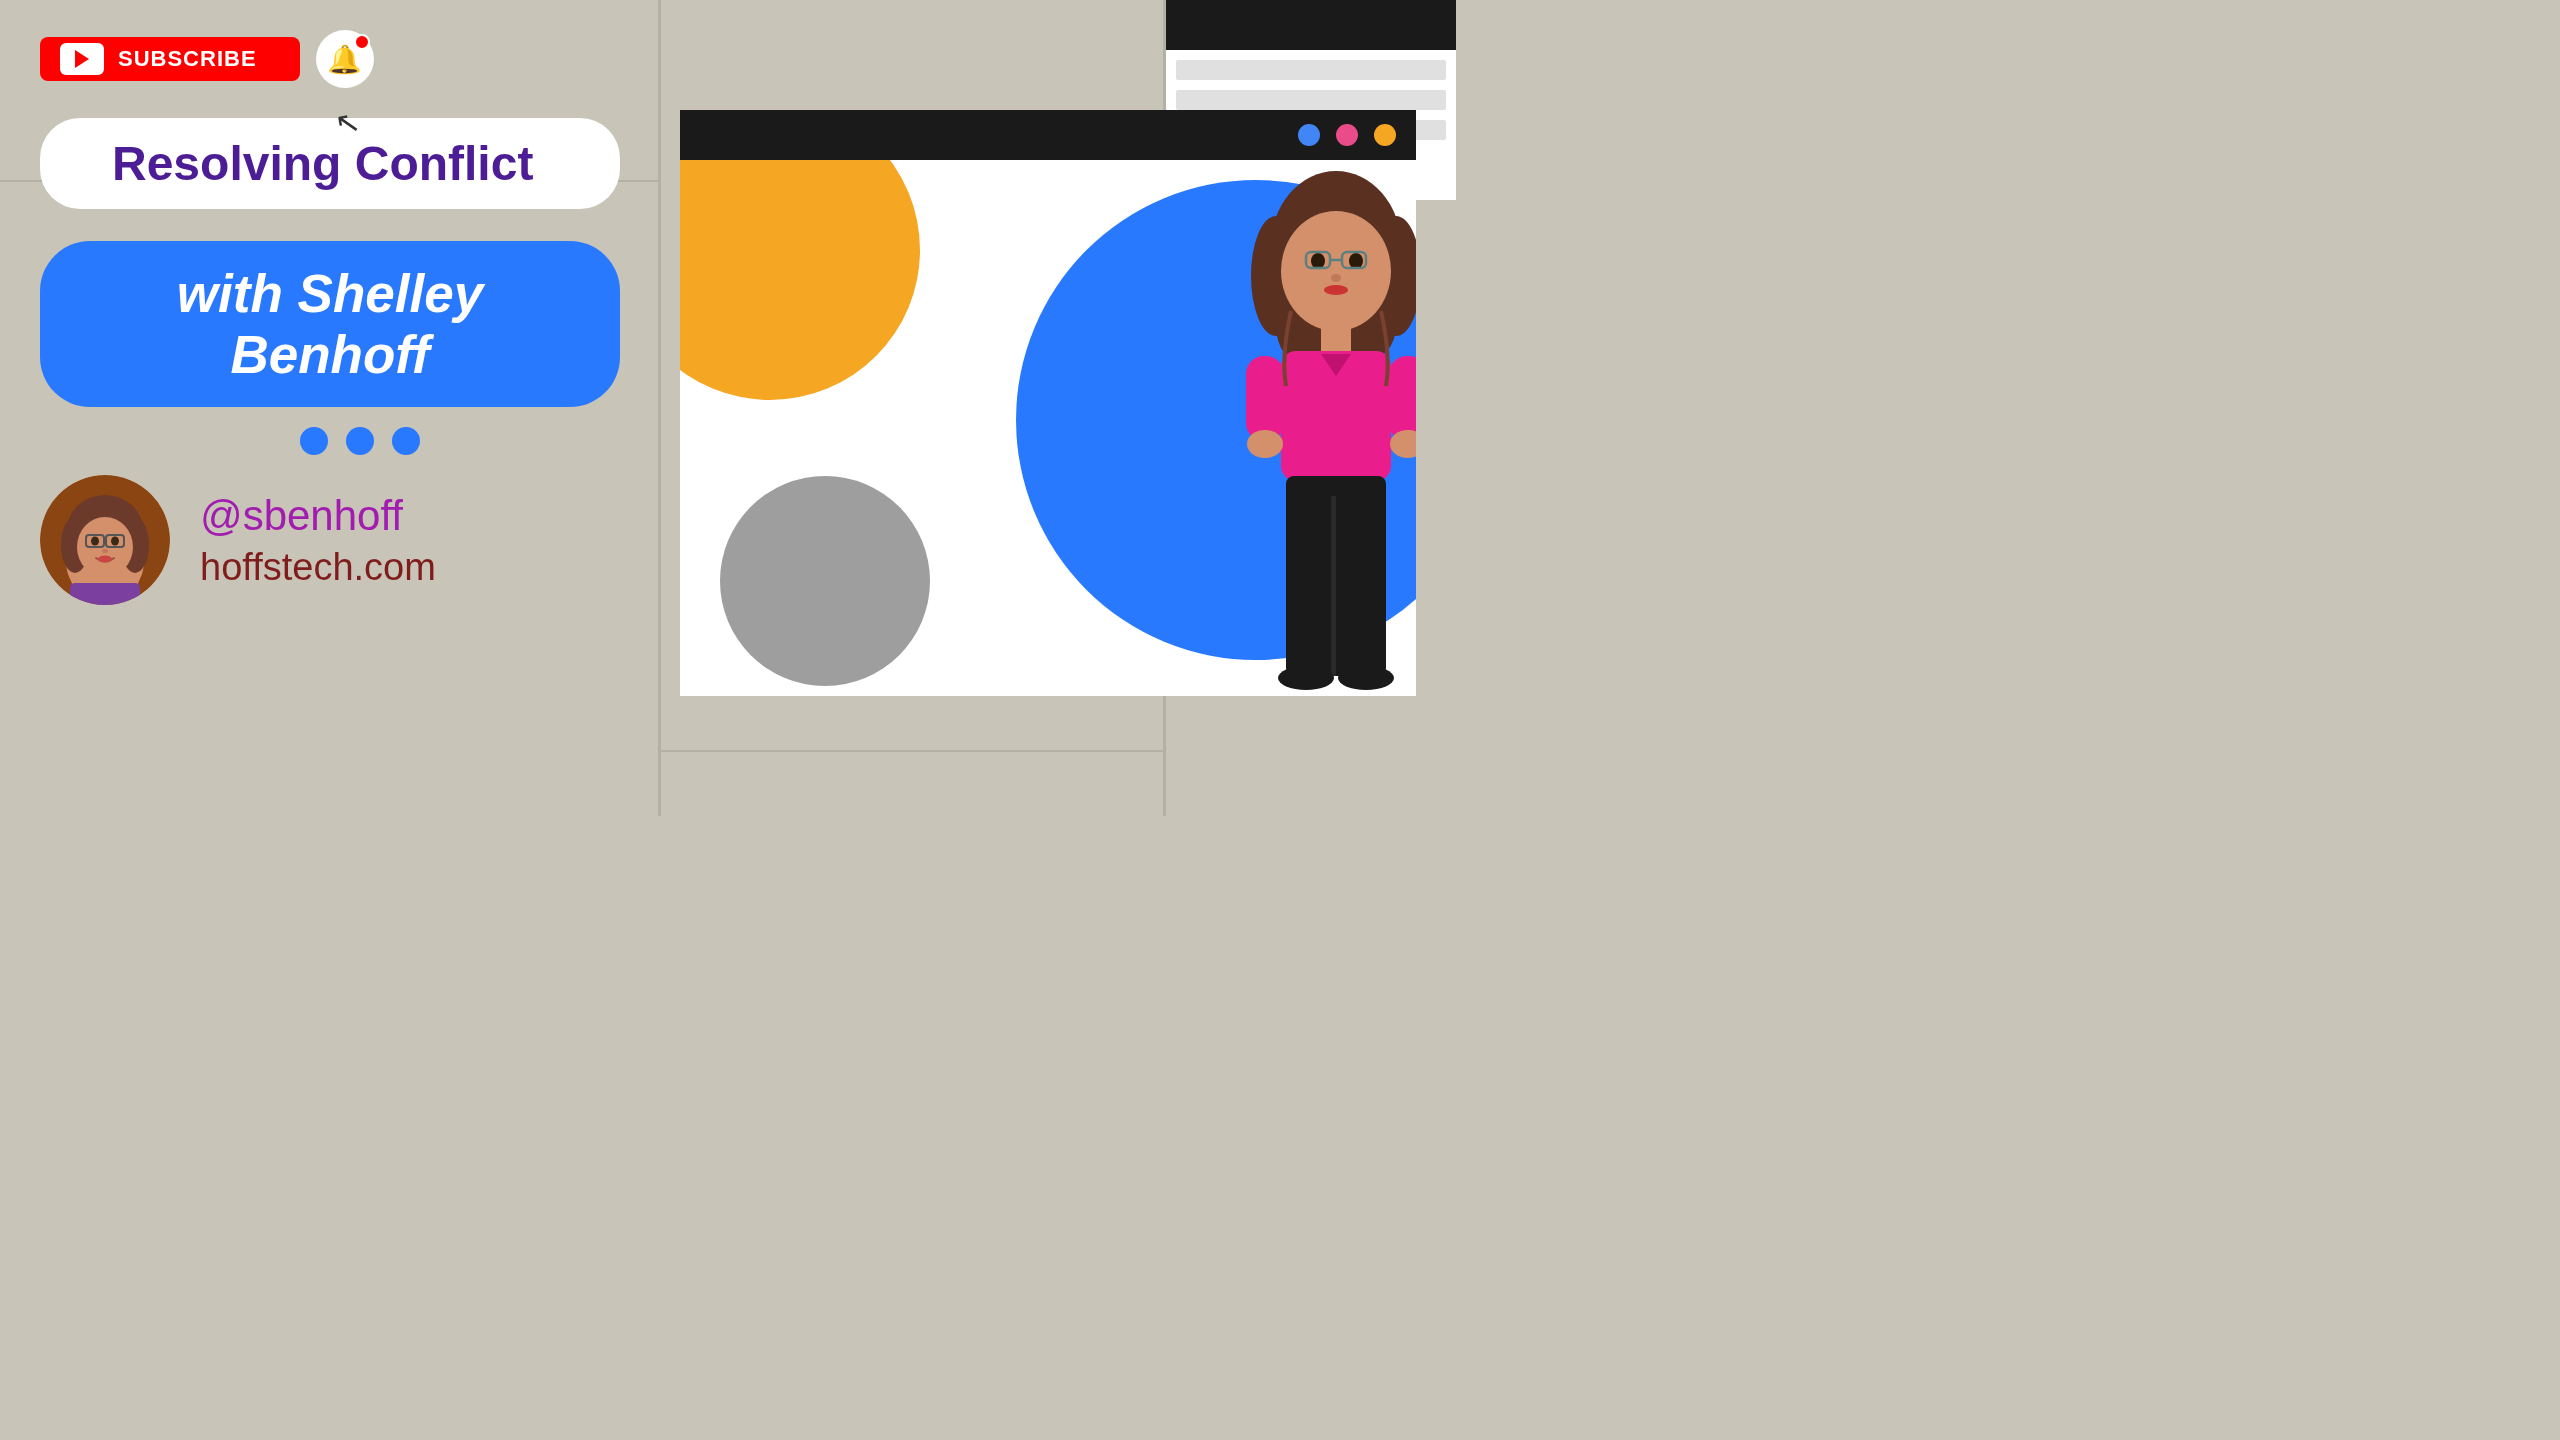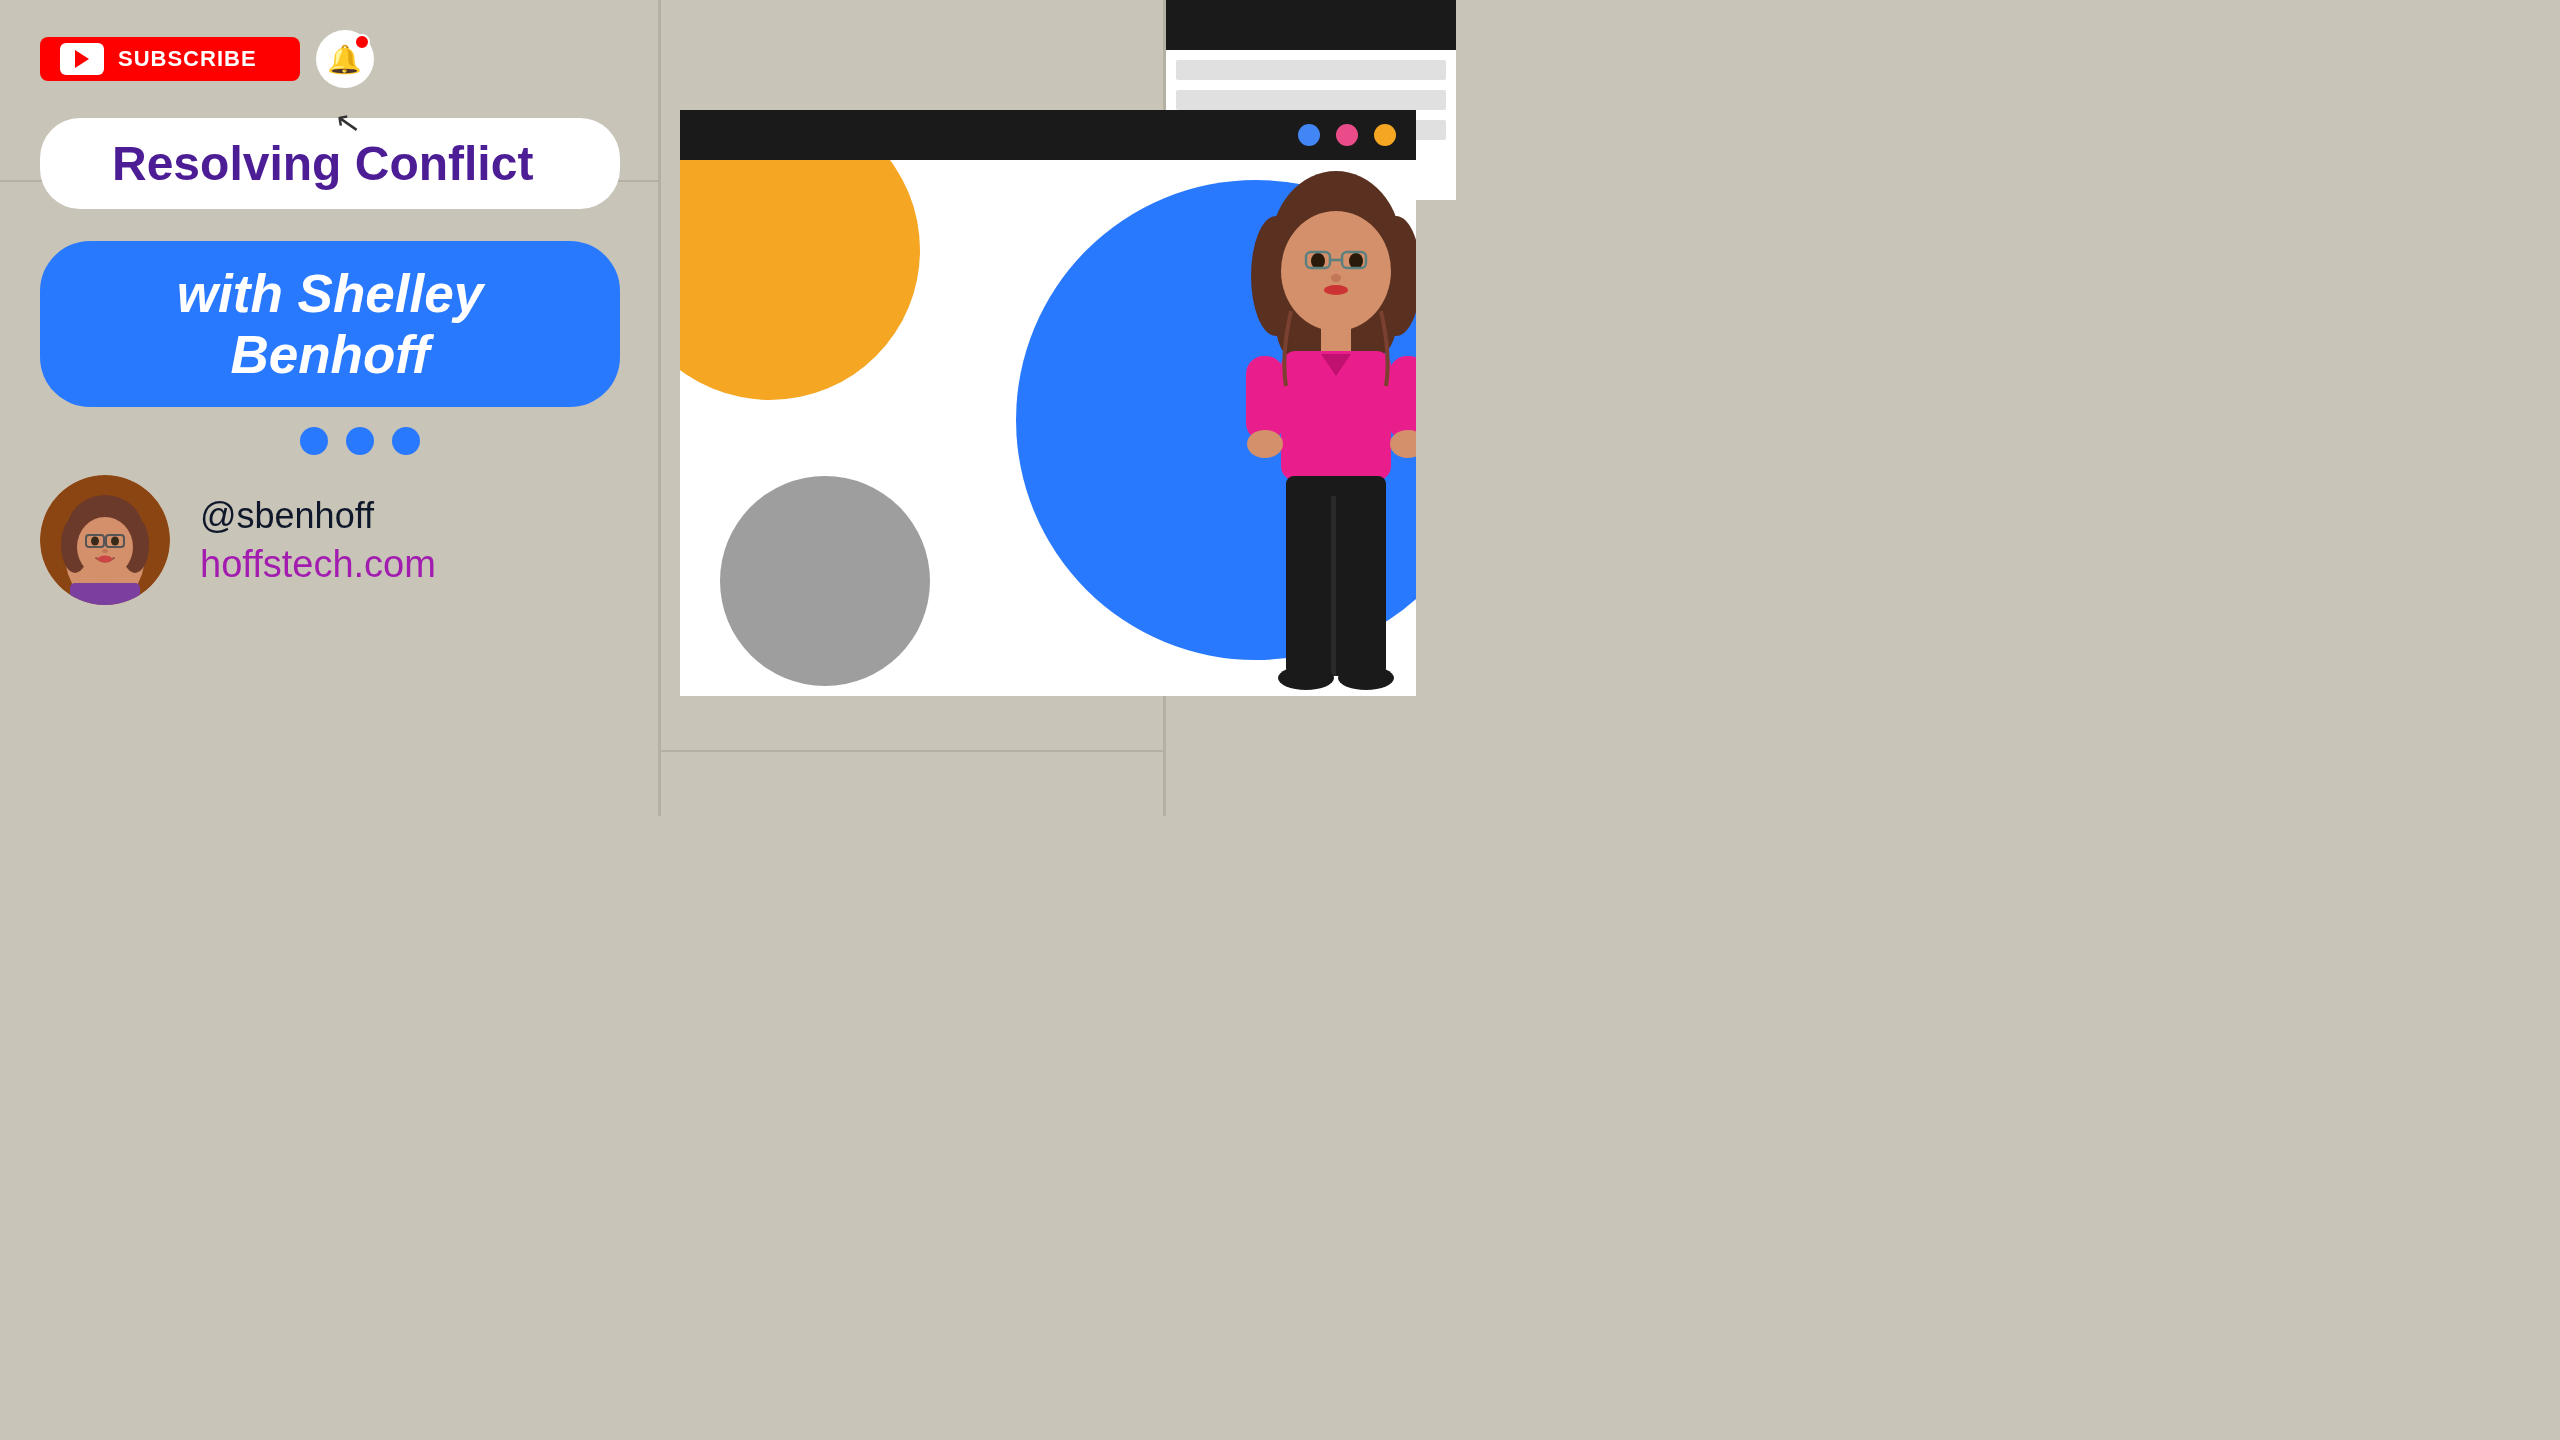--- a/index.html
+++ b/index.html
@@ -154,28 +154,28 @@
       flex-shrink: 0;
       position: relative;
     }
 
     .profile-info {
       display: flex;
       flex-direction: column;
       gap: 6px;
     }
     .profile-handle {
-      font-size: 36px;
+      font-size: 42px;
       font-weight: 400;
-      color: #0f172a;
+      color: #a21caf;
     }
     .profile-website {
       font-size: 38px;
       font-weight: 400;
-      color: #a21caf;
+      color: #7f1d1d;
     }
 
     
     .right-panel {
       position: absolute;
       left: 660px;
       top: 0;
       width: 796px;
       height: 816px;
     }

